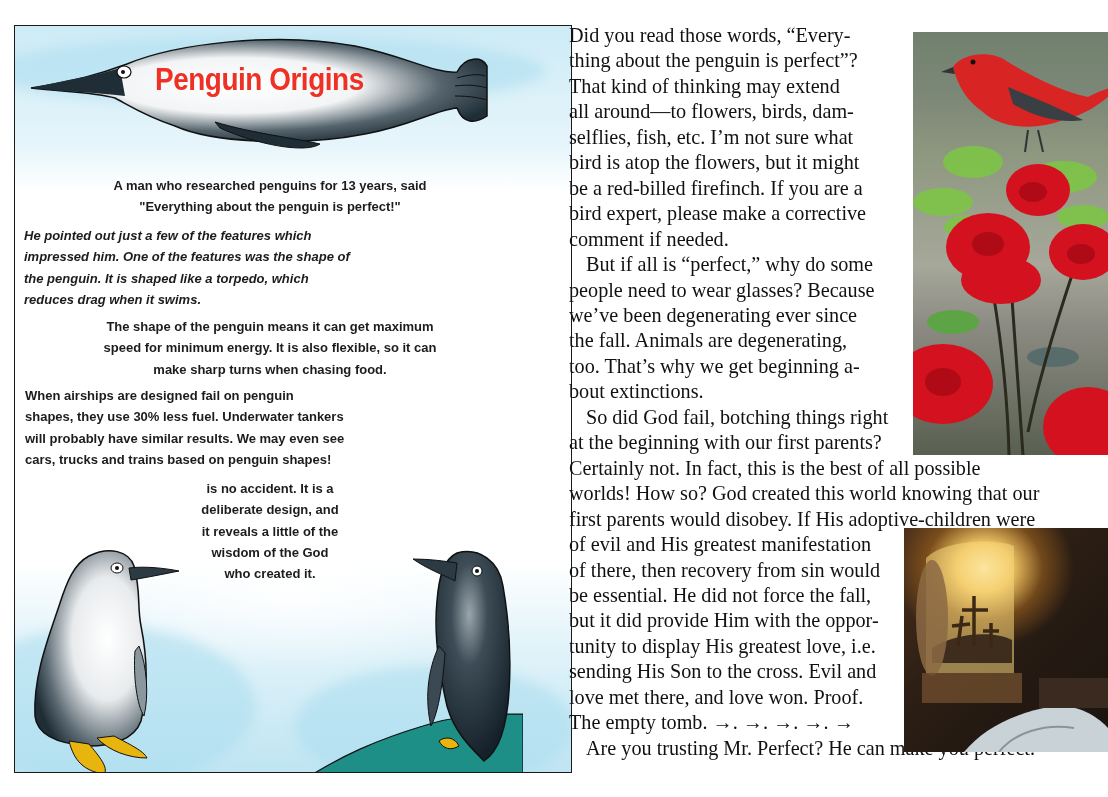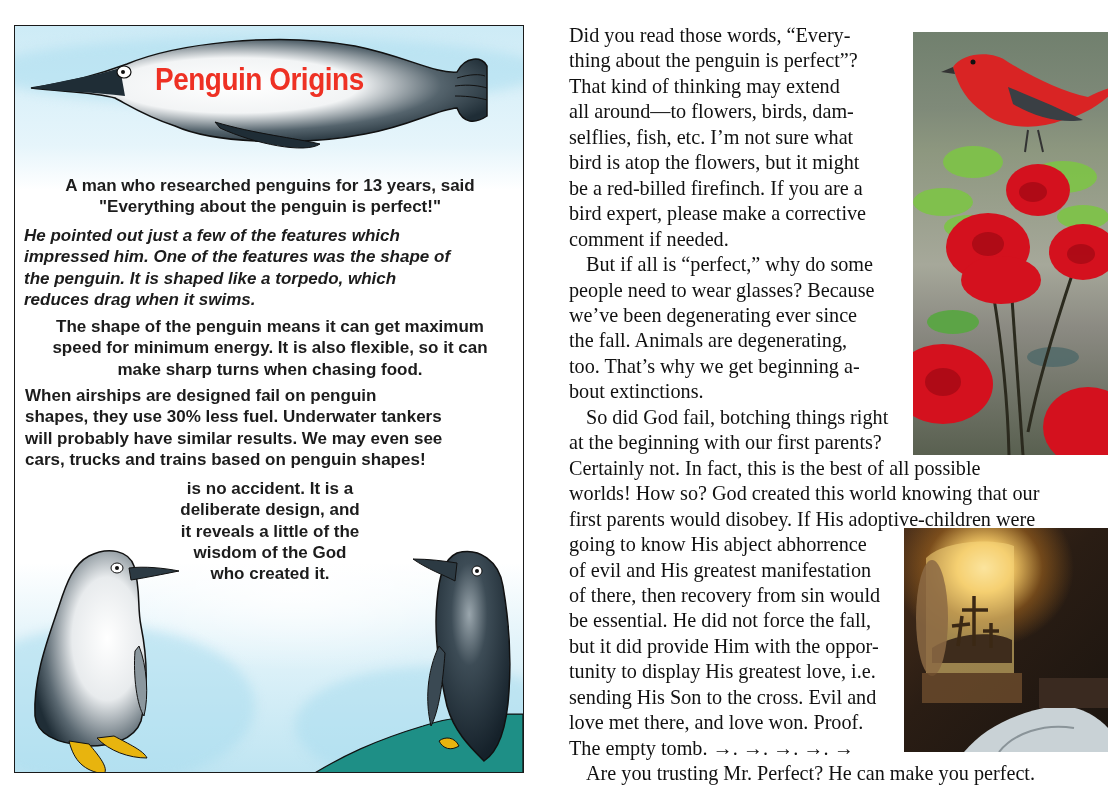--- a/index.html
+++ b/index.html
@@ -7,32 +7,33 @@
 
     
     .panel {
       position: absolute; left: 14px; top: 25px; width: 508px; height: 746px;
       border: 1.5px solid #1a1a1a;
       background:
         radial-gradient(ellipse 300px 120px at 280px 560px, rgba(255,255,255,0.95), rgba(255,255,255,0) 70%),
         radial-gradient(ellipse 260px 260px at 260px 360px, rgba(255,255,255,1), rgba(255,255,255,0) 75%),
         linear-gradient(180deg, #cdebf6 0%, #e6f5fb 16%, #ffffff 22%, #ffffff 72%, #e4f4fa 82%, #bfe5f2 100%);
       overflow: hidden;
+      padding-left: 48px;
     }
     .sky-streak { position: absolute; border-radius: 50%; background: rgba(170, 220, 238, 0.55); filter: blur(6px); }
 
     .title {
       position: absolute; left: 140px; top: 36px;
       font-family: "Liberation Sans", sans-serif; font-weight: bold;
       font-size: 31px; color: #ee3124; letter-spacing: -0.5px; transform: scaleX(0.9); transform-origin: left;
       z-index: 3;
     }
     .sans {
       position: absolute; font-family: "Liberation Sans", sans-serif; font-weight: bold;
-      color: #1c1c1c; font-size: 17px; line-height: 21.3px;
+      color: #1c1c1c; font-size: 13px; line-height: 21.3px;
     }
     .sans .ln { display: block; white-space: nowrap; }
     .center .ln { text-align: center; }
 
     
     .serif {
       position: absolute; font-family: "Liberation Serif", serif; font-size: 20.2px;
       line-height: 25.45px; color: #111;
     }
     .serif .ln { display: block; white-space: nowrap; }
@@ -178,21 +179,20 @@
   <span class="ln">people need to wear glasses? Because</span>
   <span class="ln">we’ve been degenerating ever since</span>
   <span class="ln">the fall. Animals are degenerating,</span>
   <span class="ln">too. That’s why we get beginning a-</span>
   <span class="ln">bout extinctions.</span>
   <span class="ln indent">So did God fail, botching things right</span>
   <span class="ln">at the beginning with our first parents?</span>
   <span class="ln">Certainly not. In fact, this is the best of all possible</span>
   <span class="ln">worlds! How so? God created this world knowing that our</span>
   <span class="ln">first parents would disobey. If His adoptive-children were</span>
-  <span class="ln">going to know His abject abhorrence</span>
   <span class="ln">of evil and His greatest manifestation</span>
   <span class="ln">of there, then recovery from sin would</span>
   <span class="ln">be essential. He did not force the fall,</span>
   <span class="ln">but it did provide Him with the oppor-</span>
   <span class="ln">tunity to display His greatest love, i.e.</span>
   <span class="ln">sending His Son to the cross. Evil and</span>
   <span class="ln">love met there, and love won. Proof.</span>
   <span class="ln">The empty tomb. →. →. →. →. →</span>
   <span class="ln indent">Are you trusting Mr. Perfect? He can make you perfect.</span>
 </div>

